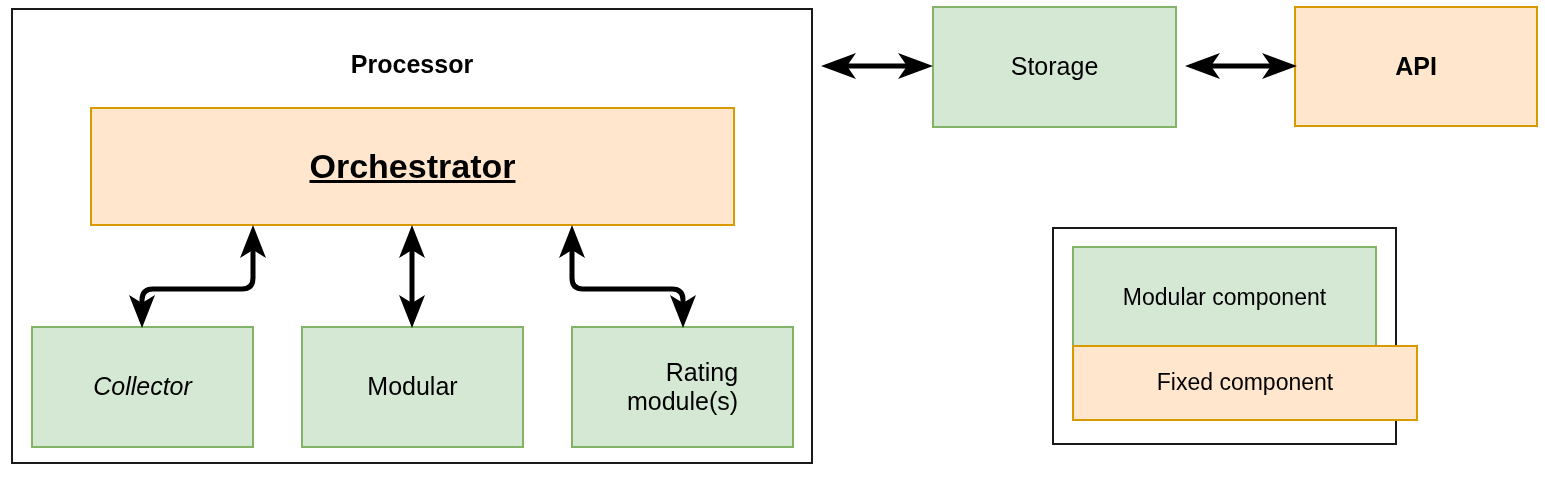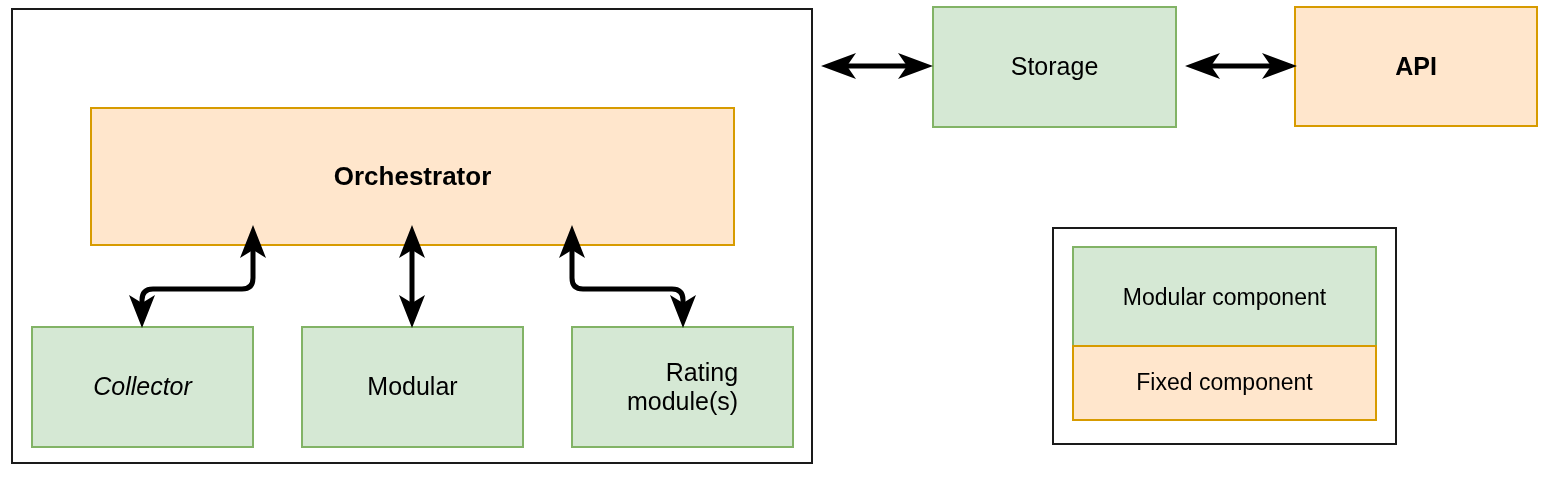--- a/index.html
+++ b/index.html
@@ -52,23 +52,24 @@
     width: 802px;
     text-align: center;
     font-size: 25px;
     font-weight: bold;
     color: #000000;
   }
 
   
   #orchestrator-box {
     left: 90px; top: 107px;
-    width: 645px; height: 139px;
-    font-size: 26px;
+    width: 645px; height: 119px;
+    font-size: 34px;
     font-weight: bold;
+    text-decoration: underline;
   }
 
   
   #collector-box {
     left: 31px; top: 326px;
     width: 223px; height: 122px;
     font-size: 25px;
     font-style: italic;
   }
   #fetcher-box {
@@ -100,21 +101,21 @@
     left: 1052px; top: 227px;
     width: 345px; height: 218px;
   }
   #legend-modular-swatch {
     left: 1072px; top: 246px;
     width: 305px; height: 103px;
     font-size: 23px;
   }
   #legend-fixed-swatch {
     left: 1072px; top: 345px;
-    width: 305px; height: 76px;
+    width: 346px; height: 76px;
     font-size: 23px;
   }
 
   #arrow-layer {
     position: absolute;
     left: 0; top: 0;
     width: 1545px; height: 479px;
     pointer-events: none;
   }
   .arrow-path {
@@ -129,20 +130,21 @@
     stroke: none;
   }
 </style>
 </head>
 <body>
 
 <div id="canvas">
 
   <div class="box container-box" id="processor-container"></div>
 
+  <div id="processor-title">Processor</div>
 
   <div class="box orange-box" id="orchestrator-box">
     <span>Orchestrator</span>
   </div>
 
   <div class="box green-box" id="collector-box">
     <span>Collector</span>
   </div>
 
   <div class="box green-box" id="fetcher-box">

